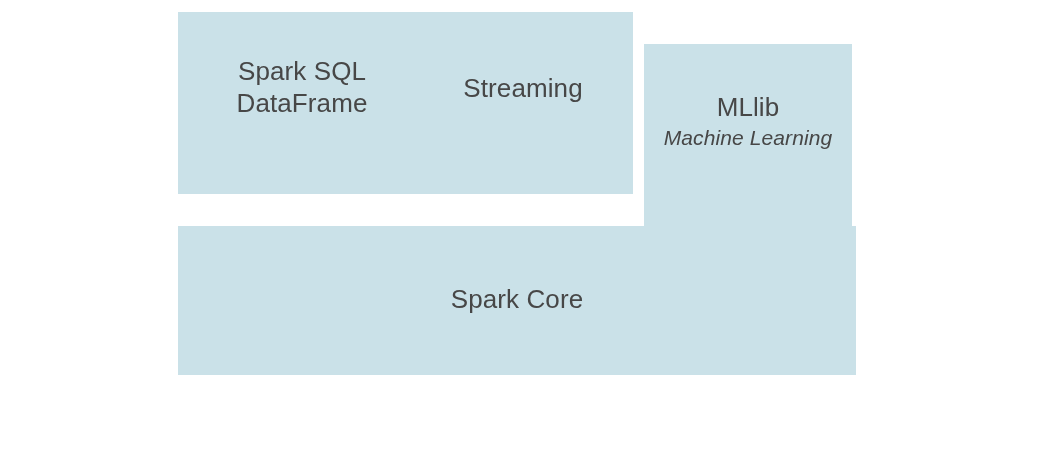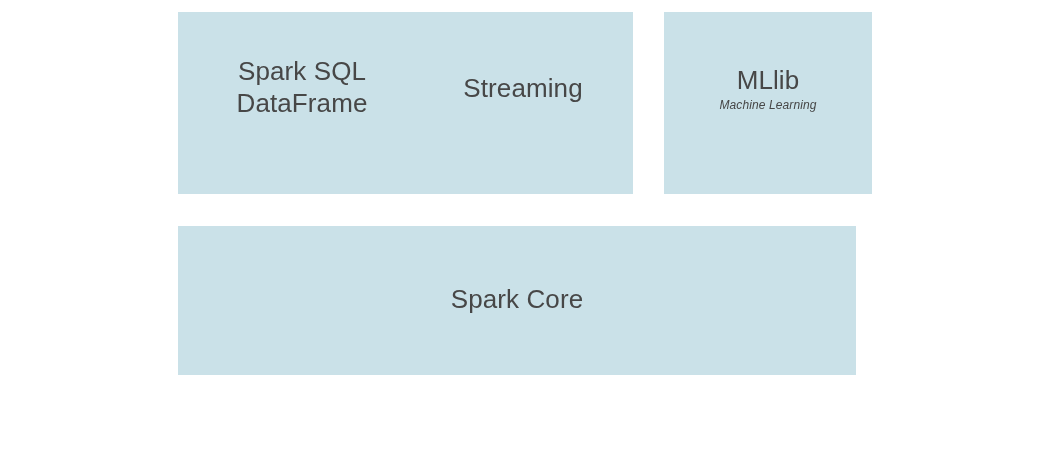--- a/index.html
+++ b/index.html
@@ -36,42 +36,42 @@
     -webkit-font-smoothing: antialiased;
   }
 
   
   .tier-top {
     top: 12px;
     height: 182px;
   }
   #node-spark-sql   { left: 178px; width: 248px; }
   #node-streaming   { left: 413px; width: 220px; }
-  #node-mllib       { left: 664px; width: 208px; }
+  #node-mllib       { left: 644px; width: 208px; margin-top: 32px; }
 
   
   .tier-bottom {
     top: 226px;
     height: 149px;
     left: 178px;
     width: 678px;
   }
 
   .node-label {
     font-size: 26px;
     font-weight: 400;
     font-style: normal;
     letter-spacing: 0.1px;
     white-space: pre-line;
   }
   .node-label.two-line {
     margin-top: -2px;
   }
   .node-sublabel {
-    font-size: 12px;
+    font-size: 21px;
     font-style: italic;
     font-weight: 400;
     letter-spacing: 0.1px;
     margin-top: 1px;
   }
 
   
   .tier-top .stack-text {
     display: flex;
     flex-direction: column;

